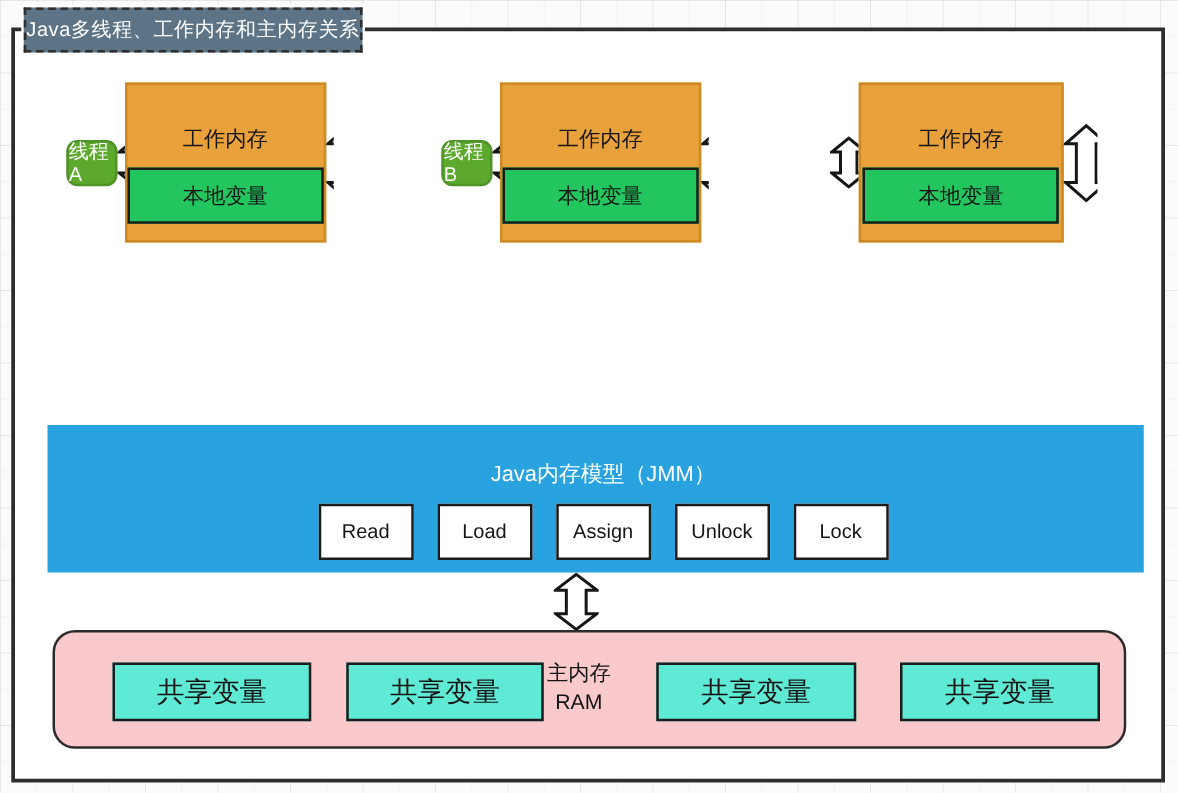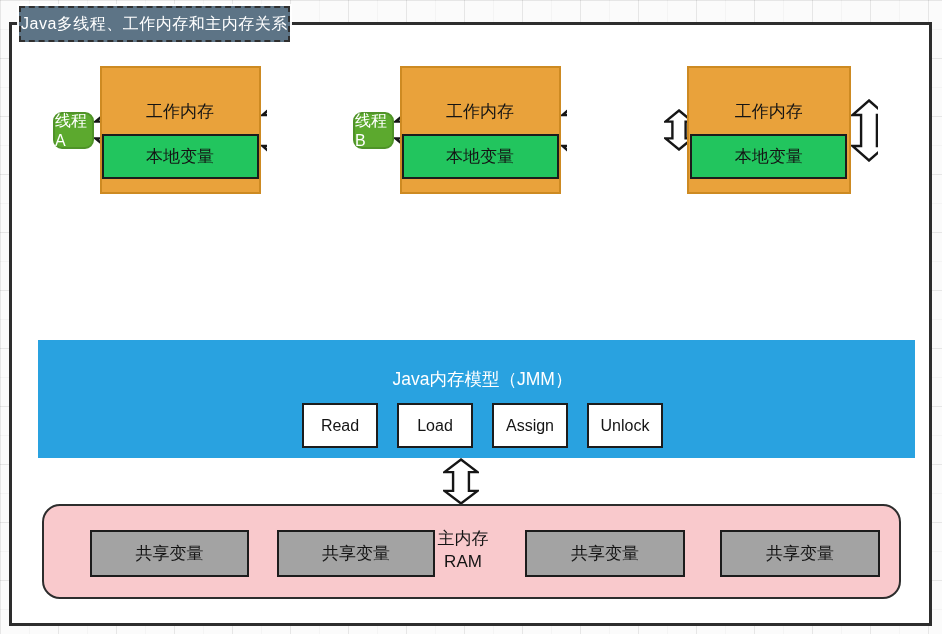--- a/index.html
+++ b/index.html
@@ -64,23 +64,23 @@
     font-size:16px;color:#141414;
   }
   .arrow-mid{position:absolute;left:443px;top:457px;}
   
   .ram-box{
     position:absolute;left:42px;top:504px;width:859px;height:95px;box-sizing:border-box;
     background:#f9c9cc;border:2px solid #2d2d2d;border-radius:18px;
   }
   .shared-var{
     position:absolute;top:24px;height:47px;box-sizing:border-box;
-    background:#a3a3a3;border:2.5px solid #1c1c1c;
+    background:#5eead4;border:2.5px solid #1c1c1c;
     display:flex;align-items:center;justify-content:center;
-    font-size:17px;color:#141414;
+    font-size:22px;color:#141414;
   }
   .sv-0{left:46px;width:159px}
   .sv-1{left:233px;width:158px}
   .sv-2{left:481px;width:160px}
   .sv-3{left:676px;width:160px}
   .ram-label{
     position:absolute;left:377px;top:21px;width:84px;text-align:center;
     font-size:17px;line-height:23px;color:#141414;
   }
 </style>
@@ -140,20 +140,21 @@
       </svg>
   </div>
 
   <div class="jmm-box">
     <div class="jmm-title">Java内存模型（JMM）</div>
     <div class="ops-row">
       <div class="op-box">Read</div>
       <div class="op-box">Load</div>
       <div class="op-box">Assign</div>
       <div class="op-box">Unlock</div>
+      <div class="op-box">Lock</div>
     </div>
   </div>
 
   <svg class="dbl-arrow arrow-mid" width="36" height="47">
       <polygon points="18,1.5 34.5,14.1 25.92,14.1 25.92,32.9 34.5,32.9 18,45.5 1.5,32.9 10.08,32.9 10.08,14.1 1.5,14.1" fill="#ffffff" stroke="#161616" stroke-width="2.4" stroke-linejoin="miter"></polygon>
     </svg>
 
   <div class="ram-box">
     <div class="shared-var sv-0">共享变量</div>
     <div class="shared-var sv-1">共享变量</div>

